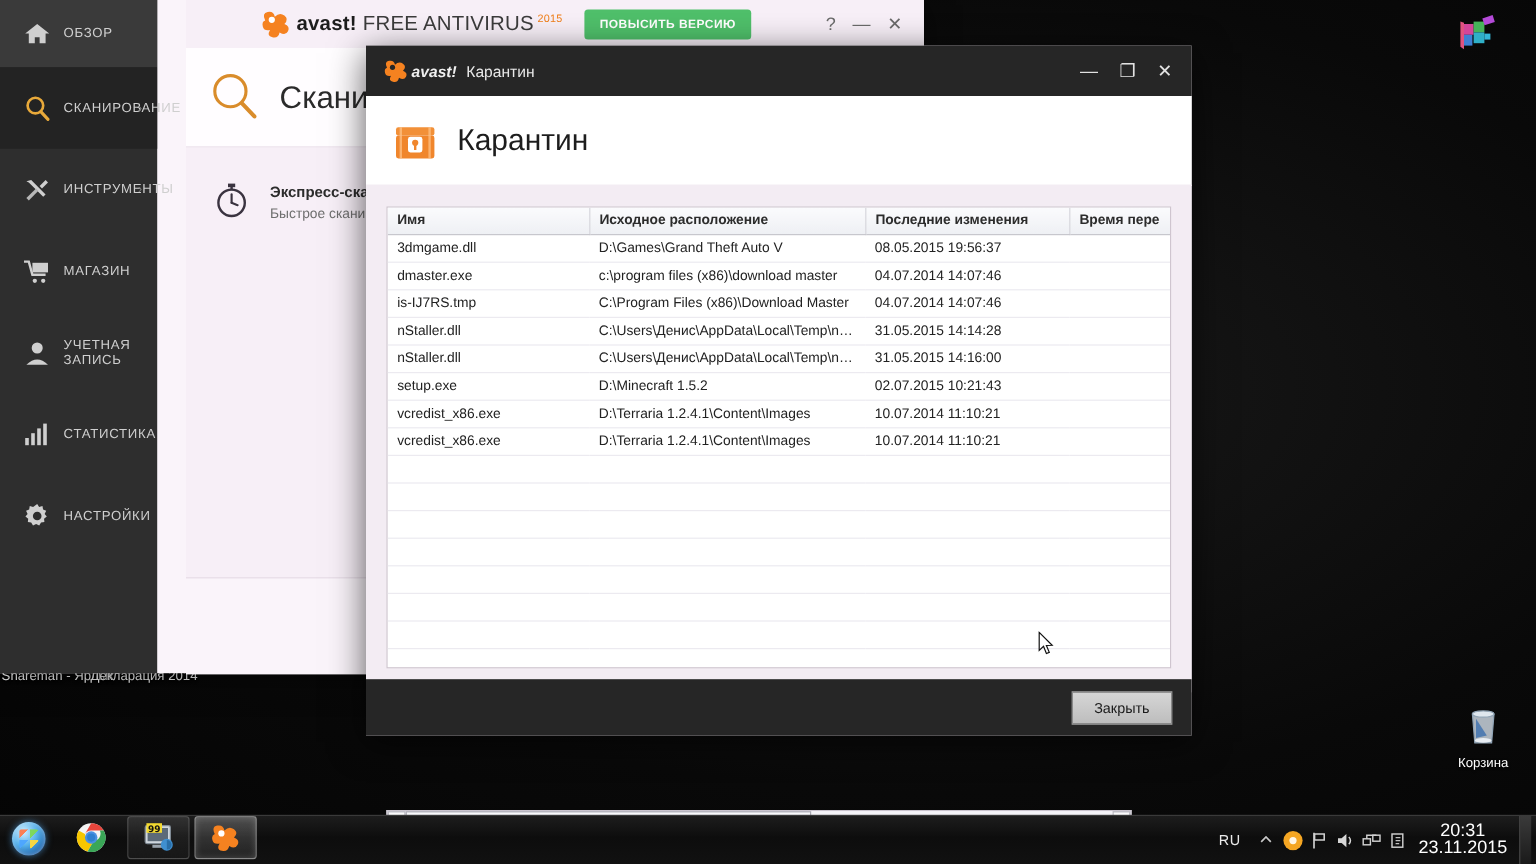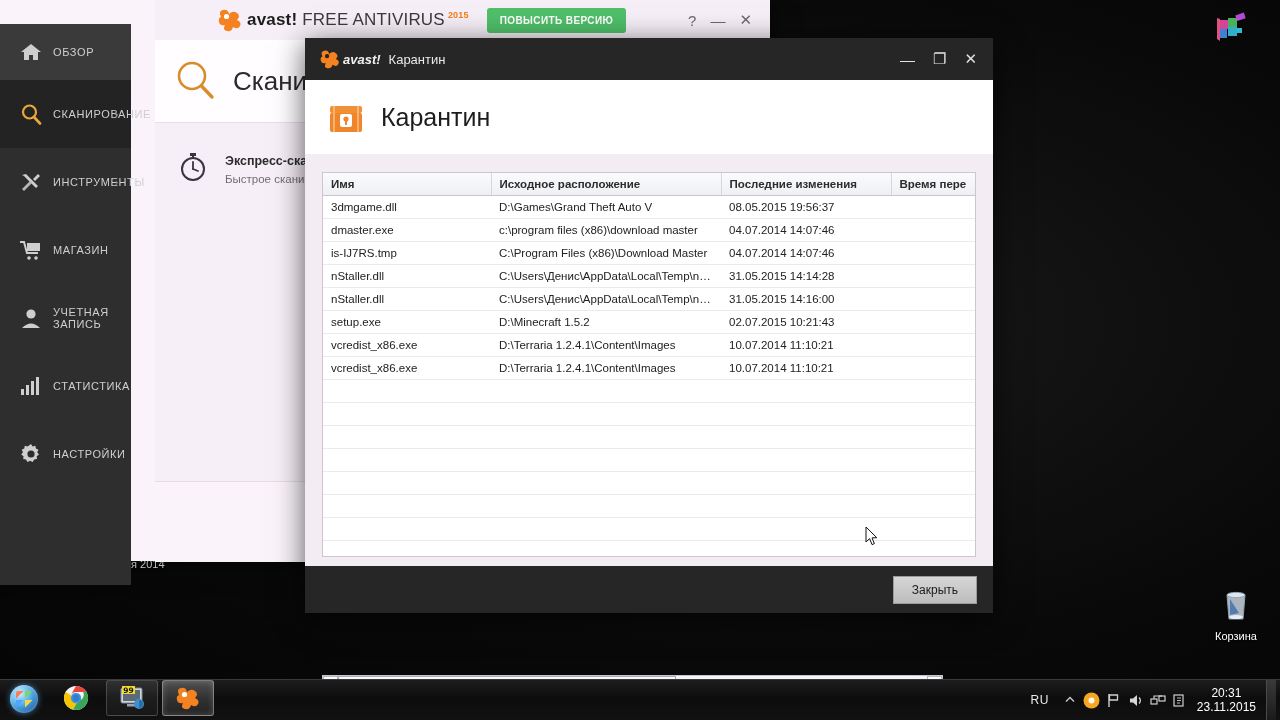--- a/index.html
+++ b/index.html
@@ -39,42 +39,42 @@
      cursor:pointer;border:1px solid transparent;}
   .tb-item.active{background:linear-gradient(180deg,rgba(200,200,200,.30),rgba(120,120,120,.18));
      border:1px solid rgba(220,220,220,.45);box-shadow:inset 0 0 6px rgba(255,255,255,.2);}
   .tb-item.pinned{background:linear-gradient(180deg,rgba(150,150,150,.18),rgba(90,90,90,.10));
      border:1px solid rgba(190,190,190,.25);}
 
   
   #tray{margin-left:auto;display:flex;align-items:center;height:40px;padding-right:4px;}
   #langbox{color:#e9e9e9;font-size:12px;padding:0 10px;letter-spacing:.5px;}
   .tray-ico{width:22px;height:26px;display:flex;align-items:center;justify-content:center;cursor:pointer;}
-  #clock{color:#fff;font-size:12px;line-height:14px;text-align:center;padding:0 10px 0 6px;cursor:pointer;}
+  #clock{color:#fff;font-size:15px;line-height:14px;text-align:center;padding:0 10px 0 6px;cursor:pointer;}
   #showdesk{width:9px;height:40px;background:linear-gradient(180deg,#3a3a3a,#1a1a1a);
      border-left:1px solid #4a4a4a;cursor:pointer;}
 
   
   #avast{position:absolute;left:0;top:0;width:770px;height:561px;background:#faf4fa;
      box-shadow:0 4px 22px rgba(0,0,0,.55);}
-  #av-side{position:absolute;left:0;top:0;width:131px;height:561px;background:#2e2e2e;margin-top:24px;}
+  #av-side{position:absolute;left:0;top:0;width:131px;height:561px;background:#2e2e2e;}
   .side-item{height:68px;display:flex;align-items:center;padding-left:18px;color:#cfcfcf;
      font-size:11px;letter-spacing:.6px;cursor:pointer;position:relative;}
   .side-item.first{height:56px;background:#3a3a3a;}
   .side-item.sel{background:#232323;}
   .side-ico{width:26px;height:24px;margin-right:9px;display:flex;align-items:center;justify-content:center;flex:0 0 26px;}
   .side-arrow{position:absolute;right:12px;color:#7d7d7d;font-size:11px;}
 
   #av-head{position:absolute;left:155px;top:0;width:615px;height:40px;background:#f7eff7;
      display:flex;align-items:center;}
   #av-logo{display:flex;align-items:center;margin-left:62px;}
   .logo-blob{width:26px;height:24px;margin-right:4px;position:relative;}
   #av-brand{font-size:17px;color:#3b3b3b;letter-spacing:.2px;font-weight:400;}
   #av-brand b{font-weight:700;color:#1d1d1d;}
-  #av-year{font-size:9px;color:#f07f1a;vertical-align:super;margin-left:3px;font-weight:700;}
+  #av-year{font-size:9px;color:#f07f1a;vertical-align:super;margin-left:3px;font-weight:400;}
   #upgrade{margin-left:18px;background:#4fbf6a;color:#fff;font-size:10px;letter-spacing:.4px;
      padding:7px 13px;border-radius:3px;cursor:pointer;border:none;font-family:inherit;font-weight:bold;}
   #av-wctl{margin-left:auto;display:flex;align-items:center;gap:14px;padding-right:18px;color:#6a6a6a;font-size:15px;}
   #av-wctl span{cursor:pointer;}
 
   #av-title{position:absolute;left:155px;top:40px;width:615px;height:82px;background:#fffdff;
      border-bottom:1px solid #e8dde8;display:flex;align-items:center;padding-left:18px;}
   .mag{width:46px;height:46px;position:relative;margin-right:14px;}
   #av-title-txt{font-size:26px;color:#2b2b2b;}
 

